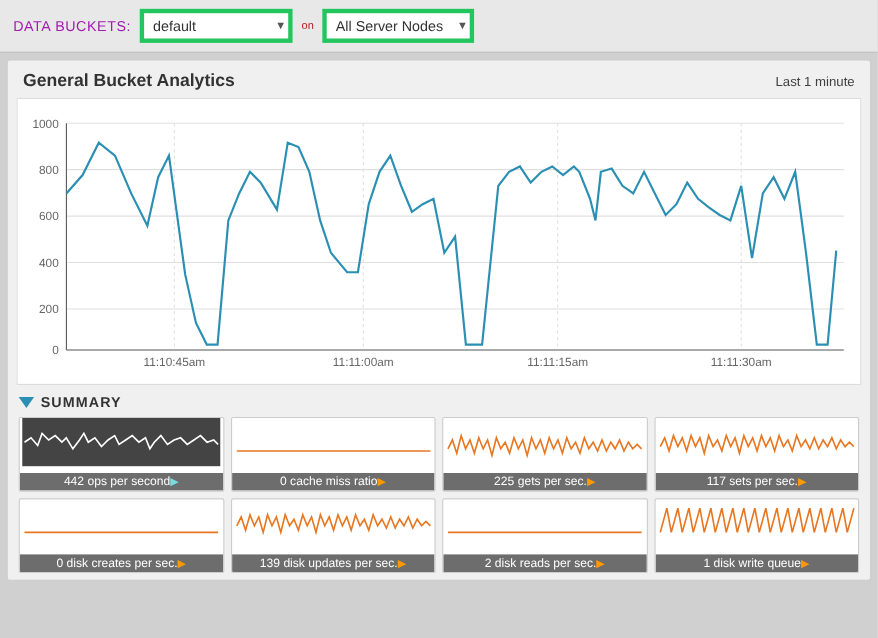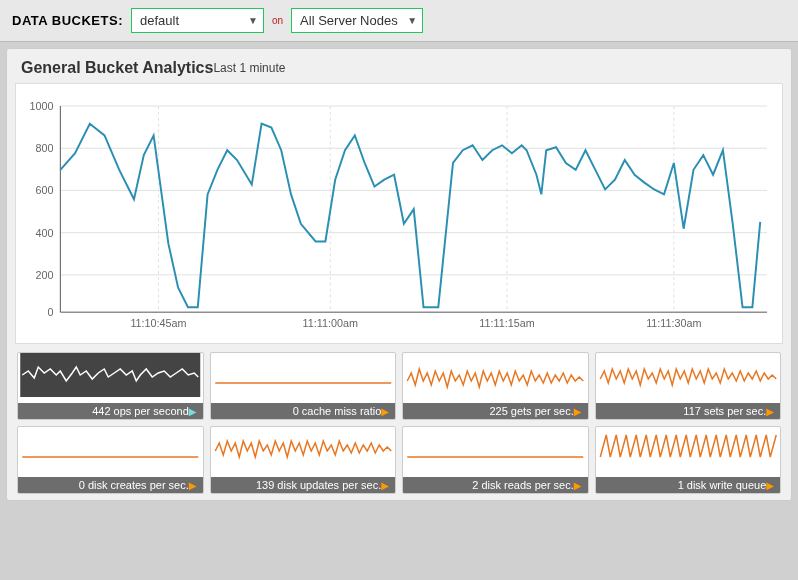--- a/index.html
+++ b/index.html
@@ -7,34 +7,34 @@
 
     .top-bar {
       background: #e8e8e8;
       border-bottom: 1px solid #bbb;
       padding: 8px 12px;
       display: flex;
       align-items: center;
       gap: 8px;
     }
     .top-bar-label {
-      font-weight: bold;
+      font-weight: normal;
       font-size: 13px;
-      color: #000000;
+      color: #a21caf;
       letter-spacing: 0.5px;
     }
     .select-wrapper {
       position: relative;
       display: inline-flex;
       align-items: center;
     }
     .select-wrapper select {
       appearance: none;
       background: white;
-      border: 1px solid #22c55e;
+      border: 4px solid #22c55e;
       padding: 4px 24px 4px 8px;
       font-size: 13px;
       color: #333;
       cursor: pointer;
       min-width: 120px;
     }
     .select-arrow {
       position: absolute;
       right: 6px;
       pointer-events: none;
@@ -49,21 +49,21 @@
     .main-content {
       background: #f0f0f0;
       margin: 6px;
       border: 1px solid #ccc;
       border-radius: 3px;
     }
 
     .panel-header {
       padding: 10px 14px 6px;
       display: flex;
-      justify-content: flex-start;
+      justify-content: space-between;
       align-items: center;
     }
     .panel-title {
       font-size: 16px;
       font-weight: bold;
       color: #333;
     }
     .panel-time {
       font-size: 12px;
       color: #404040;
@@ -128,21 +128,21 @@
       position: absolute;
       bottom: 0;
       left: 0;
       right: 0;
       background: rgba(60,60,60,0.75);
       color: white;
       font-size: 11px;
       padding: 2px 6px;
       display: flex;
       align-items: center;
-      justify-content: flex-end;
+      justify-content: center;
     }
     .card-arrow {
       color: #7dd;
       font-size: 10px;
     }
     .card-arrow-orange {
       color: #f90;
       font-size: 10px;
     }
     .summary-card svg {
@@ -210,20 +210,24 @@
         <line x1="310" y1="10" x2="310" y2="220" stroke="#e0e0e0" stroke-width="1" stroke-dasharray="3,3"></line>
         <line x1="490" y1="10" x2="490" y2="220" stroke="#e0e0e0" stroke-width="1" stroke-dasharray="3,3"></line>
         <line x1="660" y1="10" x2="660" y2="220" stroke="#e0e0e0" stroke-width="1" stroke-dasharray="3,3"></line>
 
         <polyline fill="none" stroke="#2b8fb3" stroke-width="2" points="35,75 50,58 65,28 80,40 95,75 110,105 120,60 130,40 145,150 155,195 165,215 175,215 185,100 195,75 205,55 215,65 230,90 240,28 250,32 260,55 270,100 280,130 295,148 305,148 315,85 325,55 335,40 345,68 355,92 365,85 375,80 385,130 395,115 405,215 415,215 420,215 435,68 445,55 455,50 465,65 475,55 485,50 495,58 505,50 510,55 520,80 525,100 530,55 540,52 550,68 560,75 570,55 580,75 590,95 600,85 610,65 620,80 630,88 640,95 650,100 660,68 670,135 680,75 690,60 700,80 710,55 720,130 730,215 740,215 748,128"></polyline>
       </svg>
     </div>
   </div>
 
   <div class="summary-section">
+    <div class="summary-header">
+      <div class="summary-triangle"></div>
+      <span class="summary-label">SUMMARY</span>
+    </div>
     <div class="summary-grid">
 
       <div class="summary-card">
         <svg viewBox="0 0 180 44" width="100%" height="44">
           <rect width="180" height="44" fill="#444"></rect>
           <polyline fill="none" stroke="white" stroke-width="1.5" points="2,22 8,18 14,25 18,14 24,20 30,16 36,22 40,18 46,28 52,20 56,14 60,22 66,18 72,26 78,20 84,16 88,24 94,20 100,16 106,22 112,18 116,28 120,22 126,16 132,24 138,20 144,18 150,24 156,20 162,16 168,22 174,20 178,24"></polyline>
         </svg>
         <div class="summary-card-label">
           <span>442 ops per second</span>
           <span class="card-arrow">▶</span>

